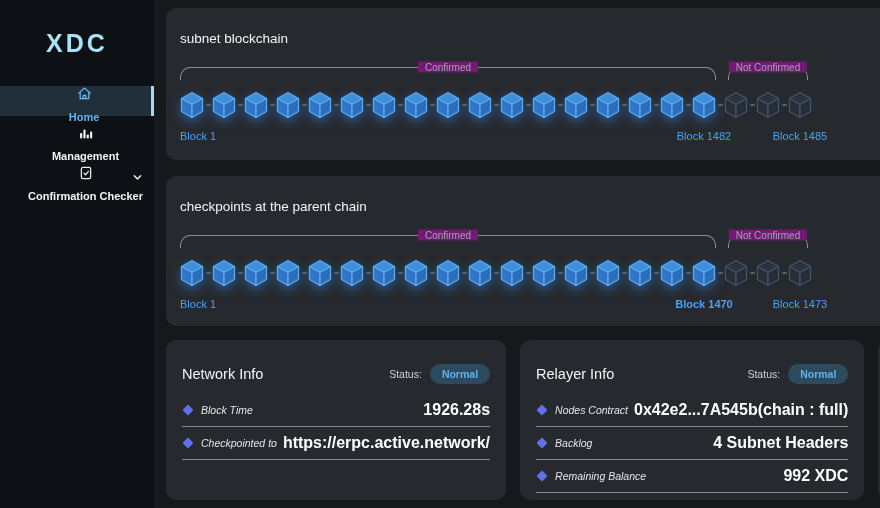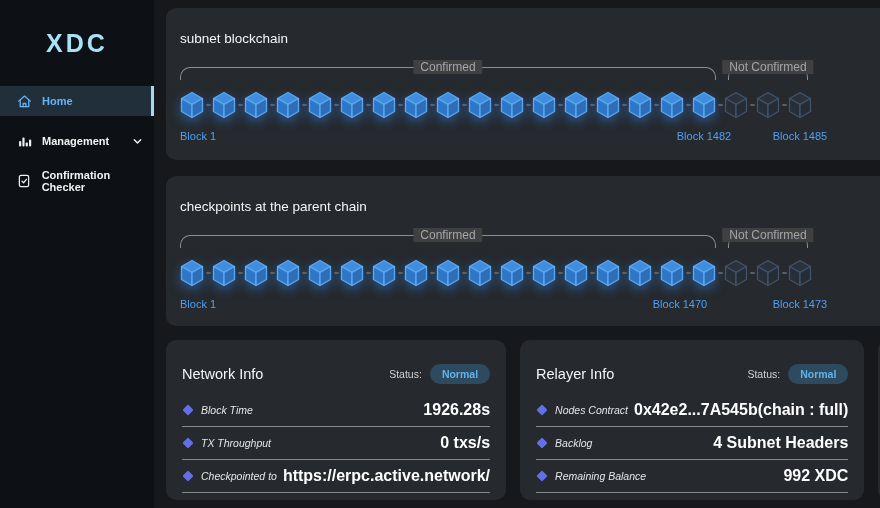--- a/index.html
+++ b/index.html
@@ -6,38 +6,38 @@
   html,body { width:880px; height:508px; overflow:hidden; background:#17181c;
               font-family:"Liberation Sans", sans-serif; }
   .app { display:flex; width:880px; height:508px; }
 
   
   .sidebar { width:154px; min-width:154px; height:100%; background:#0d1014; }
   .logo { height:86px; display:flex; align-items:center; justify-content:center;
           color:#a9e2f5; font-size:25px; font-weight:bold; letter-spacing:3px; }
   .nav-item { height:30px; display:flex; align-items:center; gap:10px;
               padding-left:17px; margin-bottom:10px; color:#f2f3f4;
-              font-size:11px; font-weight:bold; cursor:pointer; }
+              font-size:11px; font-weight:bold; cursor:pointer;flex-direction:column; }
   .nav-item.active { background:#202f3a; color:#64b5f6; border-right:3px solid #a9d7f3; }
   .nav-item .nicon { width:15px; height:15px; display:flex; align-items:center; justify-content:center; }
   .chev { margin-left:auto; margin-right:11px; display:flex; }
 
   
   .main { flex:1; padding:8px 14px 0 12px; }
   .card { background:#26292d; border-radius:10px; }
 
   
   .chain-card { height:152px; padding:0 14px; margin-bottom:16px; position:relative; }
   .chain-card.second { height:150px; margin-bottom:14px; }
   .chain-title { color:#f4f5f6; font-size:13.5px; padding-top:23px; line-height:15px; }
   .chain-wrap { position:relative; margin-top:21px; height:80px; }
   .bracket { position:absolute; top:0; height:13px; border:1px solid #8b8e93;
              border-bottom:none; border-radius:10px 10px 0 0; }
   .bracket-label { position:absolute; top:-1px; left:50%; transform:translate(-50%,-50%);
-                   background:#404040; padding:0 7px; color:#a2a5aa; font-size:12px;
+                   background:#701a75; padding:0 7px; color:#a2a5aa; font-size:10px;
                    white-space:nowrap; }
   .blocks { position:absolute; top:24px; left:0; height:28px; }
   .cube { position:absolute; top:0; width:24px; height:28px; }
   .cube.confirmed { filter:drop-shadow(0 4px 6px rgba(50,125,225,.55)); }
   .dash { position:absolute; top:37px; width:5px; height:2px; border-radius:1px; background:#53606e; }
   .blk-label { position:absolute; top:63px; color:#4ba0f5; font-size:11px; white-space:nowrap; }
   .blk-label.centered { transform:translateX(-50%); }
 
   
   .info-row { display:flex; gap:14px; }
@@ -427,21 +427,21 @@
                 </svg></span>
               <span class="cube" style="left: 608px;"><svg width="24" height="28" viewBox="0 0 24 28">
                   <g stroke="#41546b" stroke-width="1.3" stroke-linejoin="round">
                     <polygon points="12,1.5 22.5,7.5 12,13.5 1.5,7.5" fill="#2b323c"></polygon>
                     <polygon points="1.5,7.5 12,13.5 12,26.5 1.5,20.5" fill="#272e38"></polygon>
                     <polygon points="22.5,7.5 12,13.5 12,26.5 22.5,20.5" fill="#252c35"></polygon>
                   </g>
                 </svg></span>
             </div>
       <span class="blk-label l-start" style="left: 0px;">Block 1</span>
-      <span class="blk-label centered l-conf" style="left: 500px;">Block 1470</span>
+      <span class="blk-label centered l-conf" style="left: 524px; font-weight: bold;">Block 1470</span>
       <span class="blk-label centered l-last" style="left: 620px;">Block 1473</span>
     <span class="dash" style="left: 25.5px;"></span>
             <span class="dash" style="left: 57.5px;"></span>
             <span class="dash" style="left: 89.5px;"></span>
             <span class="dash" style="left: 121.5px;"></span>
             <span class="dash" style="left: 153.5px;"></span>
             <span class="dash" style="left: 185.5px;"></span>
             <span class="dash" style="left: 217.5px;"></span>
             <span class="dash" style="left: 249.5px;"></span>
             <span class="dash" style="left: 281.5px;"></span>
@@ -467,25 +467,20 @@
         <span class="badge">Normal</span>
       </span>
     </div>
     <div class="info-rows">
   <div class="irow">
     <span class="diamond"></span>
     <span class="lbl">Block Time</span>
     <span class="val">1926.28s</span>
   </div>
 
-  <div class="irow">
-    <span class="diamond"></span>
-    <span class="lbl">TX Throughput</span>
-    <span class="val">0 txs/s</span>
-  </div>
 
   <div class="irow">
     <span class="diamond"></span>
     <span class="lbl">Checkpointed to</span>
     <span class="val">https://erpc.active.network/</span>
   </div>
 </div>
   </section>
 
   <section class="card info-card">

